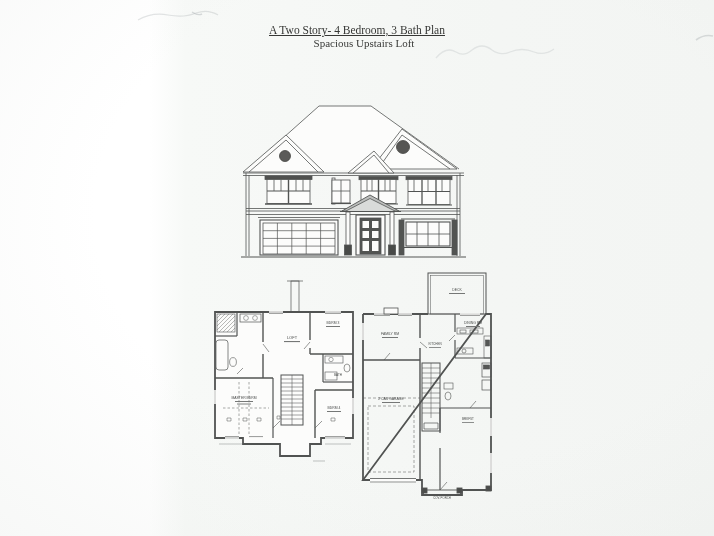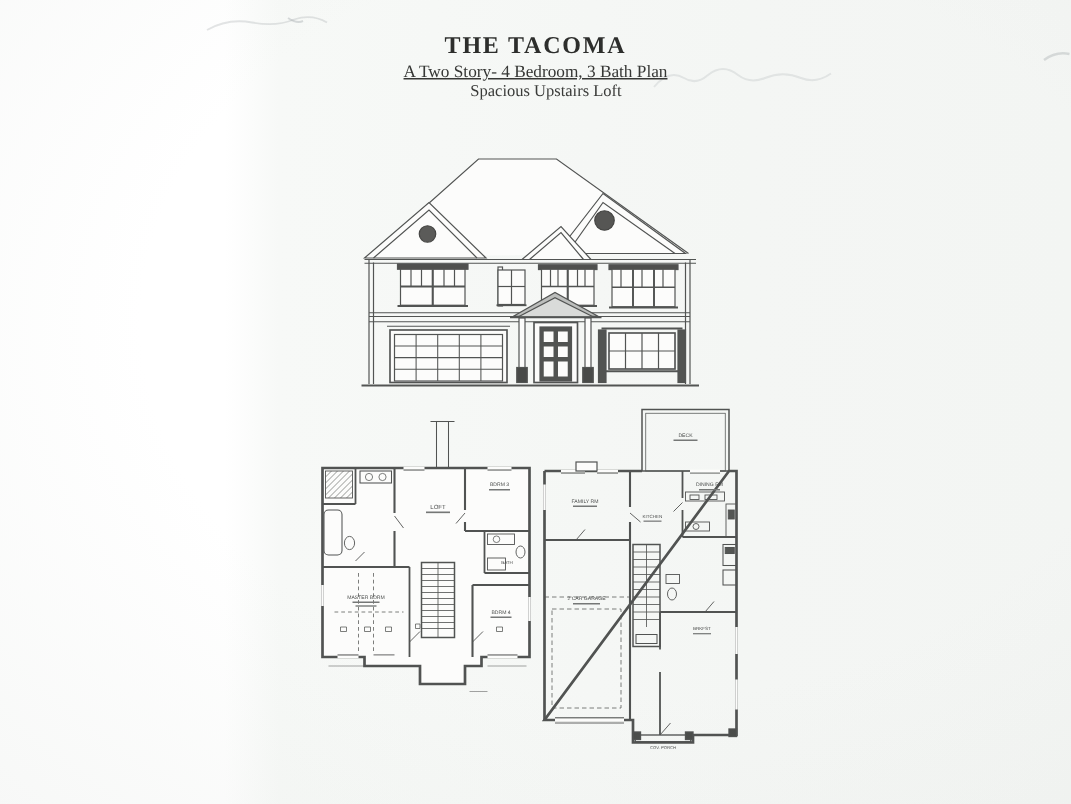--- a/index.html
+++ b/index.html
@@ -31,21 +31,20 @@
     <path d="M62,8 q6,4 10,2" fill="none" stroke="#8d9398" stroke-width="1.4" opacity=".4"></path>
   </svg>
   <svg class="scribble" style="left:430px;top:36px;" width="130" height="34" viewBox="0 0 130 34">
     <path d="M6,22 q10,-12 20,-6 q8,5 16,-2 q10,-8 20,0 q8,6 18,2 q12,-5 24,0 q10,4 20,-3" fill="none" stroke="#a2a8ab" stroke-width="1.3" opacity=".3"></path>
   </svg>
   <svg class="scribble" style="left:694px;top:30px;" width="20" height="16" viewBox="0 0 20 16">
     <path d="M2,10 q8,-6 17,-4" fill="none" stroke="#979da0" stroke-width="1.6" opacity=".4"></path>
   </svg>
 
   <div class="title-block">
-    <div class="t-main">THE TACOMA</div>
     <div class="t-sub">A Two Story- 4 Bedroom, 3 Bath Plan</div>
     <div class="t-sub2">Spacious Upstairs Loft</div>
   </div>
 
   <svg class="drawing" style="left:238px;top:98px;" width="232" height="166" viewBox="0 0 232 166">
     <g stroke="#4a4c4b" stroke-width="0.8" fill="none">
 
       <path d="M8,73 L81,8 L133,8 L221,71" fill="#fdfdfc"></path>
 
       <line x1="5" y1="75" x2="226" y2="75"></line>

